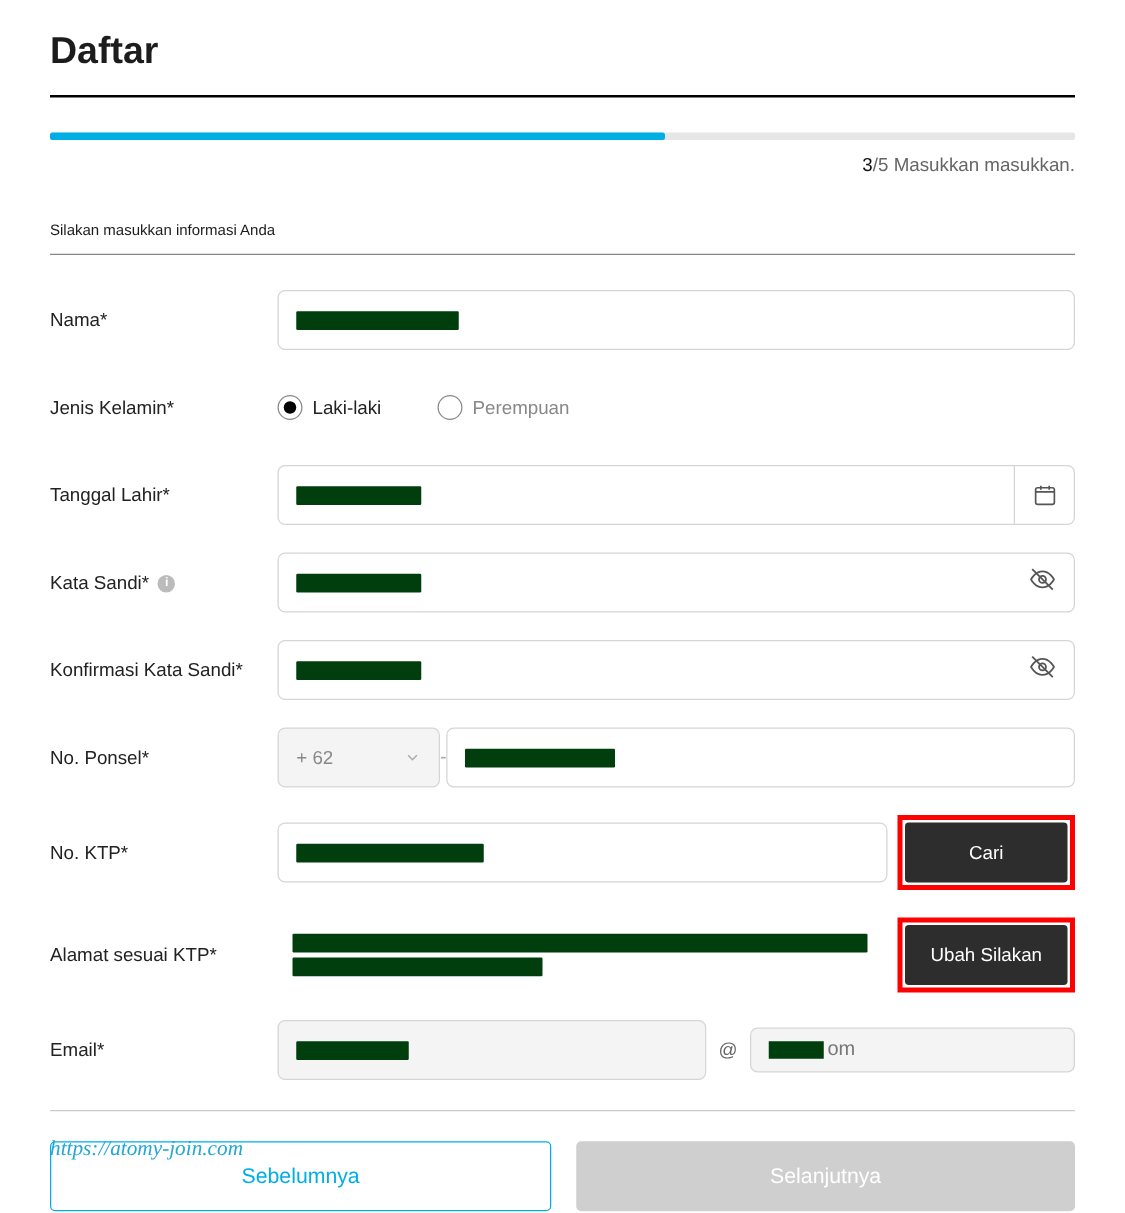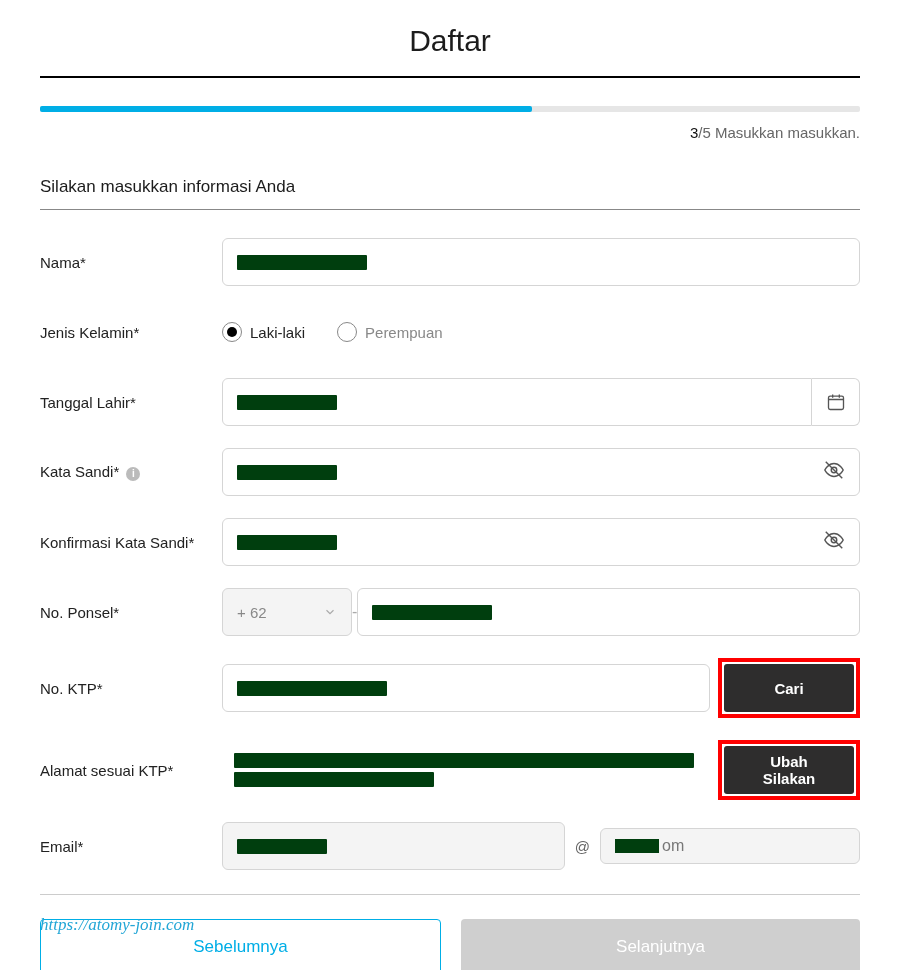--- a/index.html
+++ b/index.html
@@ -5,23 +5,22 @@
     * { box-sizing: border-box; margin: 0; padding: 0; }
     body {
       font-family: -apple-system, BlinkMacSystemFont, "Segoe UI", Arial, sans-serif;
       background: #fff;
       color: #1c1c1c;
       padding: 24px 40px;
       width: 900px;
     }
     h1 {
       font-size: 30px;
-      font-weight: 400;
+      font-weight: 700;
       margin-bottom: 18px;
-      text-align: center;
     }
     .hr-thick {
       border: none;
       border-top: 2px solid #000;
       margin-bottom: 28px;
     }
     .progress-wrap {
       position: relative;
       height: 6px;
       background: #e6e6e6;
@@ -36,21 +35,21 @@
       border-radius: 2px;
     }
     .step-text {
       text-align: right;
       font-size: 15px;
       color: #666;
       margin-bottom: 36px;
     }
     .step-num { color: #111; }
     .section-title {
-      font-size: 17px;
+      font-size: 12px;
       font-weight: 500;
       margin-bottom: 12px;
     }
     .hr-thin {
       border: none;
       border-top: 1px solid #888;
       margin-bottom: 28px;
     }
     .form-row {
       display: flex;
@@ -136,21 +135,21 @@
     .eye-icon-wrap {
       position: absolute;
       right: 14px;
       top: 50%;
       transform: translateY(-50%);
       cursor: pointer;
     }
     .radio-group {
       flex: 1;
       display: flex;
-      gap: 32px;
+      gap: 45px;
       align-items: center;
     }
     .radio-opt {
       display: flex;
       align-items: center;
       gap: 8px;
       cursor: pointer;
     }
     .radio-circle {
       width: 20px;
@@ -201,21 +200,20 @@
       background: #2e2d2d;
       color: #fff;
       border: none;
       border-radius: 3px;
       font-size: 15px;
       padding: 0 18px;
       cursor: pointer;
       display: flex;
       align-items: center;
       justify-content: center;
-      font-weight: bold;
     }
     .dark-btn.cari { width: 130px; }
     .dark-btn.ubah { width: 130px; }
     .address-text {
       flex: 1;
       display: flex;
       flex-direction: column;
       gap: 4px;
       padding-right: 10px;
     }

